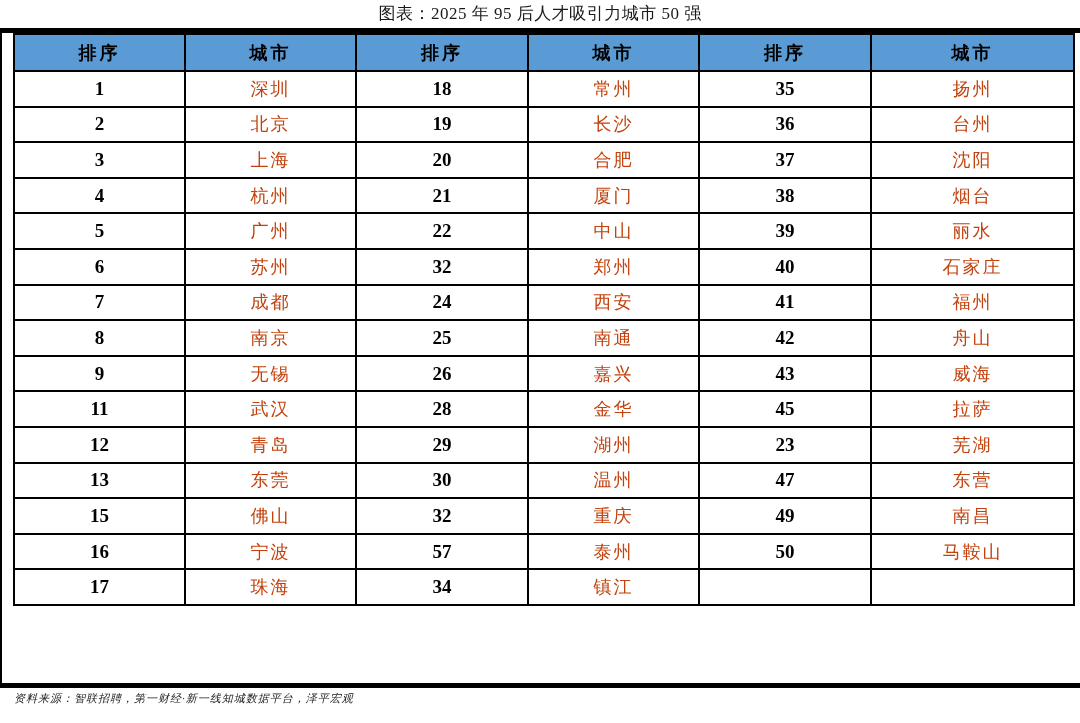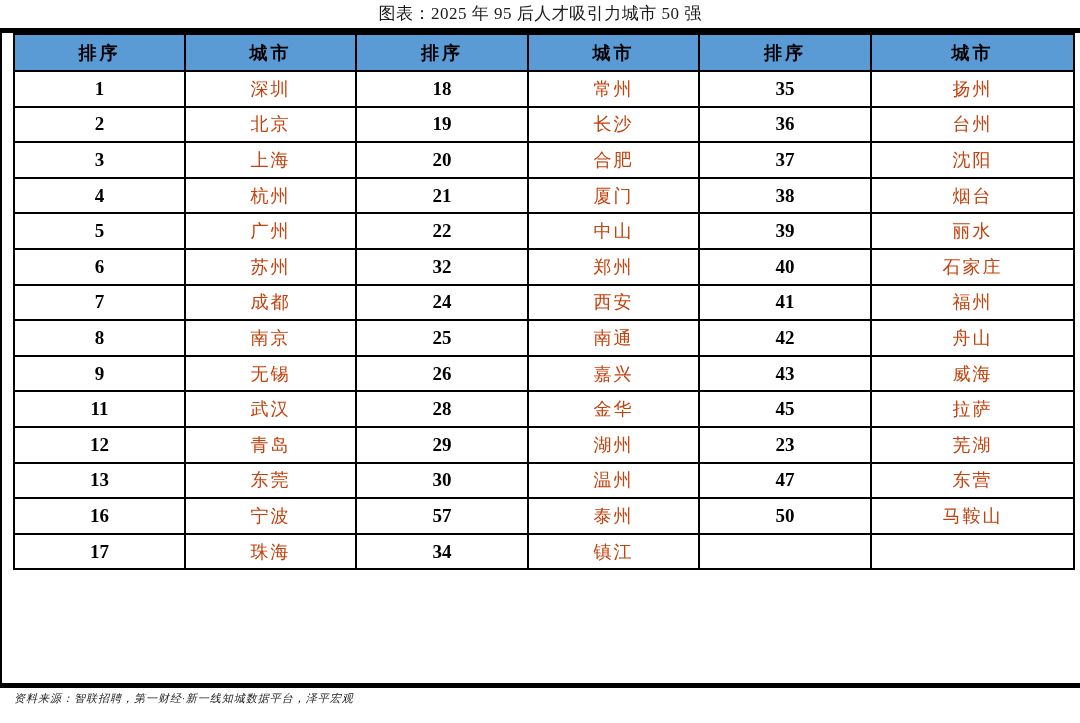--- a/index.html
+++ b/index.html
@@ -202,20 +202,28 @@
         </tr>
         <tr>
           <td class="rank">13</td>
           <td class="city">东莞</td>
           <td class="rank">30</td>
           <td class="city">温州</td>
           <td class="rank">47</td>
           <td class="city">东营</td>
         </tr>
         <tr>
+          <td class="rank">15</td>
+          <td class="city">佛山</td>
+          <td class="rank">32</td>
+          <td class="city">重庆</td>
+          <td class="rank">49</td>
+          <td class="city">南昌</td>
+        </tr>
+        <tr>
           <td class="rank">16</td>
           <td class="city">宁波</td>
           <td class="rank">57</td>
           <td class="city">泰州</td>
           <td class="rank">50</td>
           <td class="city">马鞍山</td>
         </tr>
         <tr>
           <td class="rank">17</td>
           <td class="city">珠海</td>

